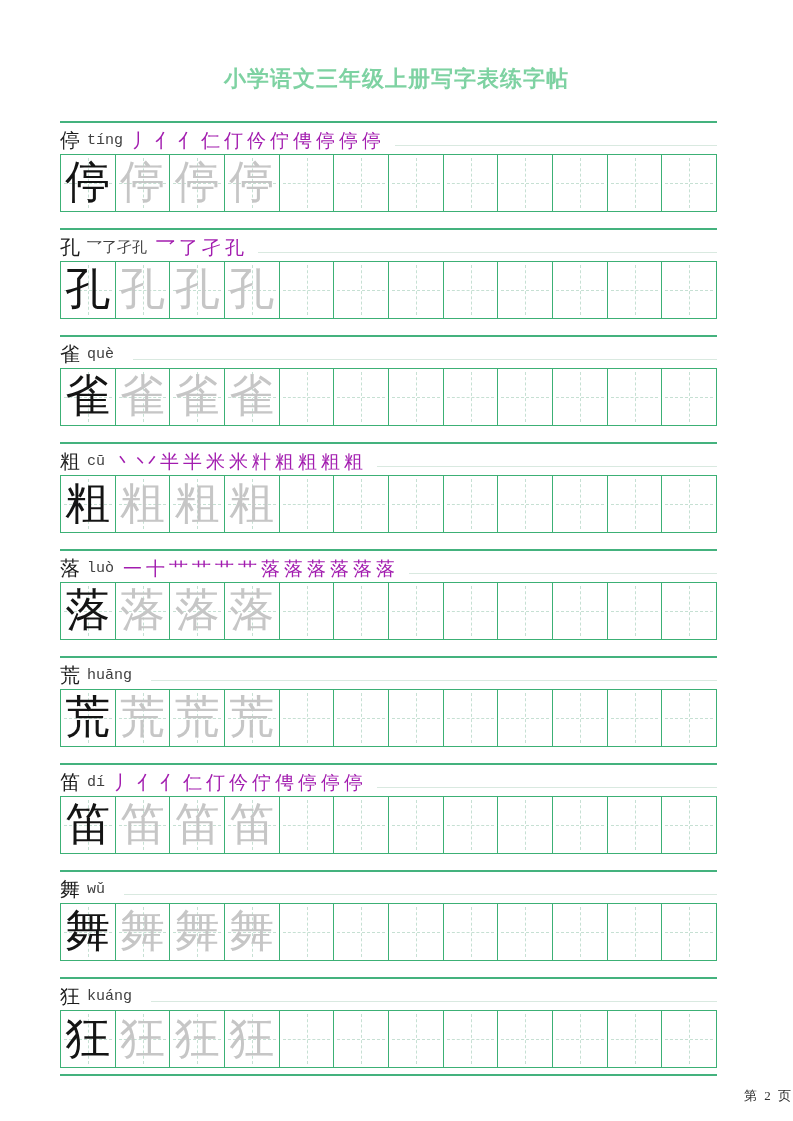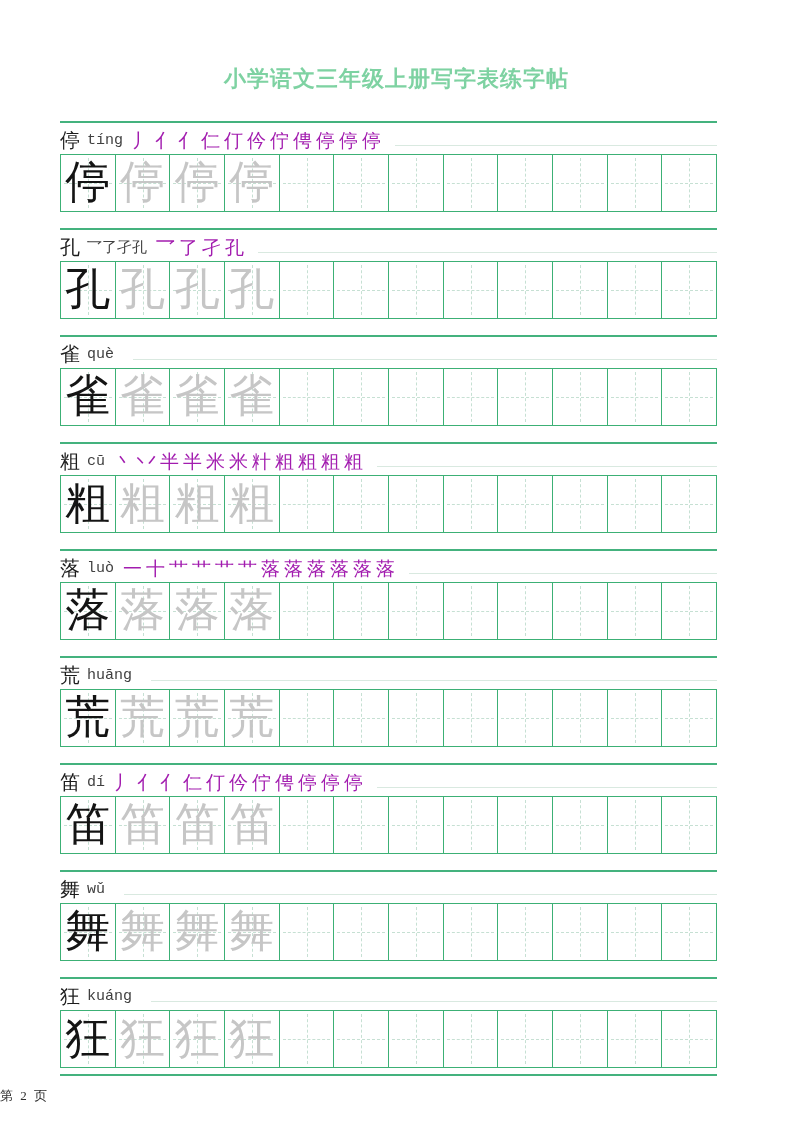--- a/index.html
+++ b/index.html
@@ -44,21 +44,21 @@
   .cell .cross-v{position:absolute;left:50%;top:3px;bottom:3px;width:0;border-left:1px dashed var(--dash);}
   .cell .cross-h{position:absolute;top:50%;left:3px;right:3px;height:0;border-top:1px dashed var(--dash);}
   .cell .glyph{
     position:absolute;inset:0;text-align:center;
     font-size:45px;line-height:54px;z-index:2;
   }
   .glyph.model{color:var(--ink);}
   .glyph.trace{color:var(--trace);}
   .end-line{height:0;border-top:2px solid var(--line-green);margin:6px 76px 0 60px;width:657px;}
   .footer{
-    margin-top:11px;text-align:left;font-size:13px;color:#2e2e2e;
+    margin-top:11px;text-align:right;font-size:13px;color:#2e2e2e;
     letter-spacing:2px;
   }
 </style>
 </head>
 <body>
 
 <div class="page">
   <div class="page-title">小学语文三年级上册写字表练字帖</div>
 
   <div class="content">

